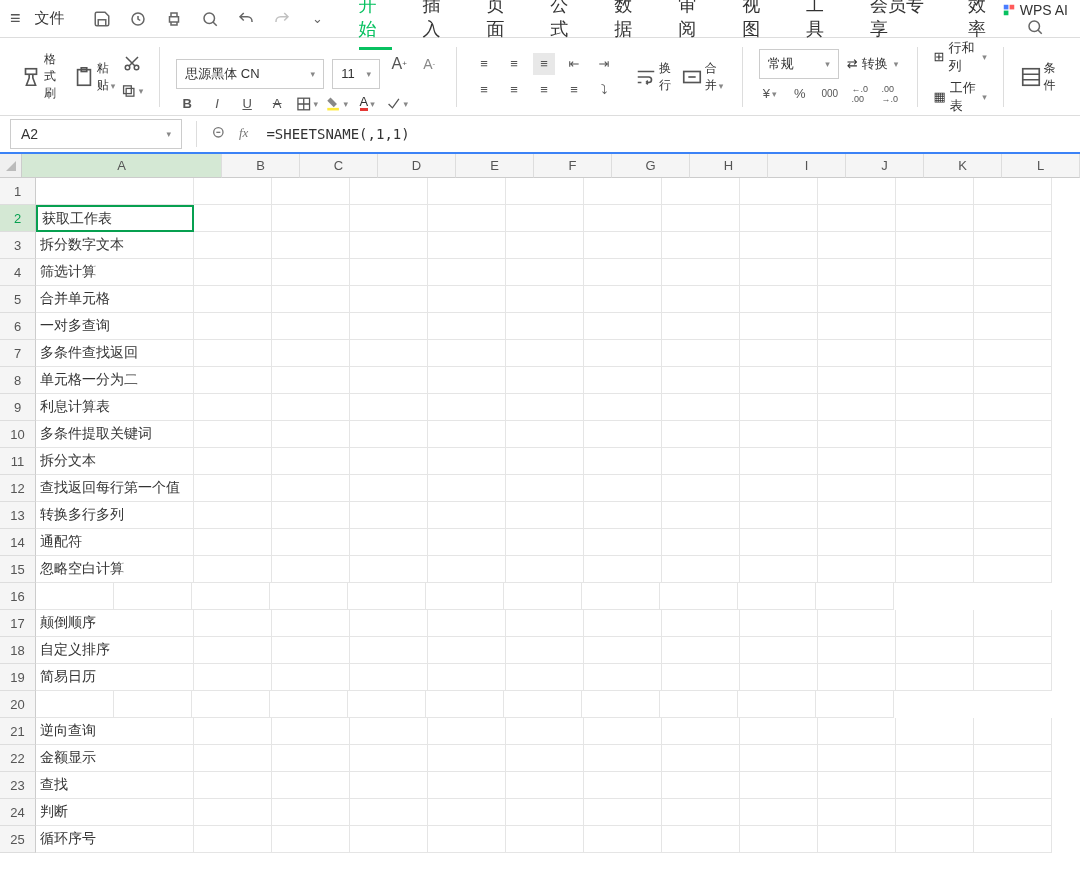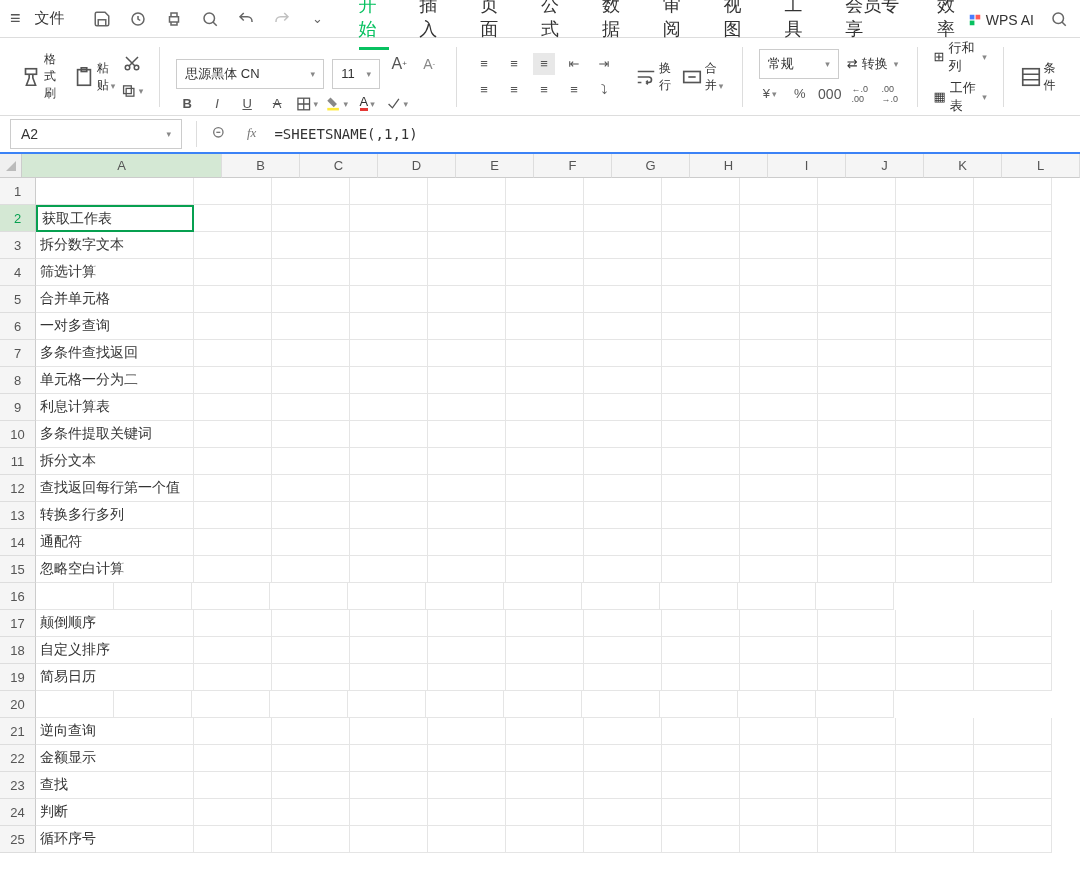--- a/index.html
+++ b/index.html
@@ -8,21 +8,21 @@
     
     .menu-bar { height: 38px; display: flex; align-items: center; border-bottom: 1px solid #ddd; padding: 0 4px; }
     .menu-left { display: flex; align-items: center; gap: 14px; padding-left: 6px; }
     .hamburger { font-size: 18px; color: #555; }
     .file-label { font-size: 15px; color: #333; }
     .quick-icons { display: flex; gap: 18px; margin-left: 14px; align-items: center; }
     .quick-icon { width: 18px; height: 18px; color: #666; display: flex; align-items: center; justify-content: center; }
     .tabs { display: flex; gap: 30px; margin-left: 32px; flex: 1; }
     .tab { font-size: 18px; color: #333; padding: 6px 0; cursor: pointer; }
     .tab.active { color: #07c160; border-bottom: 3px solid #07c160; font-weight: 500; }
-    .menu-right { display: flex; align-items: flex-end; gap: 16px; padding-right: 8px; }
+    .menu-right { display: flex; align-items: center; gap: 0; padding-right: 8px; flex-direction: column; }
     .wps-ai { display: flex; align-items: center; gap: 4px; font-size: 14px; color: #333; }
     .ai-icon { width: 14px; height: 14px; }
     
     
     .ribbon { height: 78px; display: flex; align-items: center; padding: 4px 10px; border-bottom: 1px solid #ddd; gap: 0; }
     .ribbon-group { display: flex; flex-direction: column; align-items: center; justify-content: center; padding: 0 10px; height: 70px; }
     .ribbon-group-row { display: flex; align-items: center; gap: 6px; }
     .ribbon-sep { width: 1px; height: 60px; background: #ddd; margin: 0 6px; }
     .big-btn { display: flex; flex-direction: row; align-items: center; gap: 2px; font-size: 12px; cursor: pointer; }
     .big-btn-icon { width: 24px; height: 24px; color: #555; display:flex; align-items:center; justify-content:center; }
@@ -31,21 +31,21 @@
     .font-select { height: 30px; border: 1px solid #ccc; padding: 0 8px; display: flex; align-items: center; justify-content: space-between; font-size: 13px; cursor: pointer; background: #fff; margin-top: 20px; }
     .font-name { width: 148px; }
     .font-size { width: 48px; }
     .fmt-row { display: flex; gap: 8px; align-items: center; margin: 2px 0; }
     .combo-btn { height: 30px; border: 1px solid #ccc; padding: 0 8px; display: flex; align-items: center; gap: 6px; cursor: pointer; }
     .label-btn { display: flex; align-items: center; gap: 4px; font-size: 13px; cursor: pointer; }
     
     
     .formula-bar { height: 38px; display: flex; align-items: center; border-bottom: 2px solid #3b82f6; background: #fff; }
     .cell-ref { width: 172px; height: 30px; border: 1px solid #ccc; margin: 0 10px; display: flex; align-items: center; justify-content: space-between; padding: 0 10px; font-size: 14px; }
-    .fb-icons { display: flex; gap: 20px; padding: 0 10px; color: #777; }
+    .fb-icons { display: flex; gap: 12px; padding: 0 10px; color: #777; }
     .fb-sep { width: 1px; height: 26px; background: #ddd; margin: 0 4px; }
     .formula-input { flex: 1; padding: 0 8px; font-size: 14px; color: #333; font-family: monospace; }
     
     
     .grid { display: flex; height: calc(873px - 38px - 78px - 38px); }
     .corner { width: 36px; height: 24px; background: #f0f0f0; border-right: 1px solid #ccc; border-bottom: 1px solid #ccc; display:flex; align-items:center; justify-content:center; }
     .col-headers { display: flex; height: 24px; }
     .col-header { background: #f5f5f5; border-right: 1px solid #ddd; border-bottom: 1px solid #ccc; display: flex; align-items: center; justify-content: center; font-size: 13px; color: #555; }
     .col-A { width: 200px; background: #d4e8d4; }
     .row-header { width: 36px; height: 27px; background: #f5f5f5; border-right: 1px solid #ccc; border-bottom: 1px solid #ddd; display: flex; align-items: center; justify-content: center; font-size: 13px; color: #555; }
@@ -268,21 +268,21 @@
       </div>
       <div class="label-btn">
         <span>⇄</span>
         <span>转换</span>
         <span class="drop-arrow">▾</span>
       </div>
     </div>
     <div class="fmt-row">
       <span class="small-btn">¥<span class="drop-arrow">▾</span></span>
       <span class="small-btn">%</span>
-      <span class="small-btn" style="font-size:14px">000</span>
+      <span class="small-btn" style="font-size:10px">000</span>
       <span class="small-btn" style="font-size:9px">←.0<br>.00</span>
       <span class="small-btn" style="font-size:9px">.00<br>→.0</span>
     </div>
   </div>
   <div class="ribbon-sep"></div>
 
   <div class="ribbon-group" style="align-items:flex-start">
     <div class="fmt-row">
       <div class="label-btn">
         <span>⊞</span>

